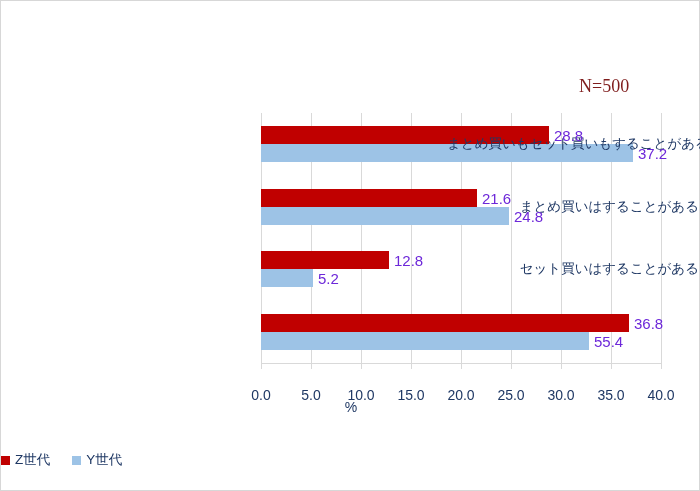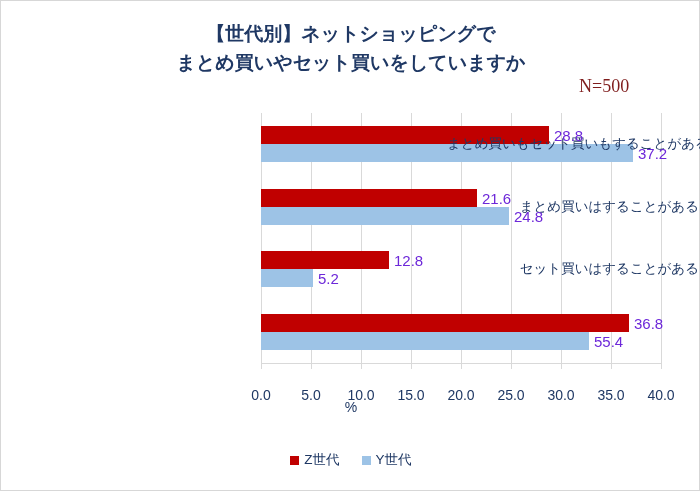--- a/index.html
+++ b/index.html
@@ -121,21 +121,20 @@
     transform: translateY(-50%);
   }
 
   
   #legend {
     position: absolute;
     left: 0;
     top: 450px;
     width: 700px;
     display: flex;
-    justify-content: center;
     align-items: center;
     gap: 22px;
   }
   .legend-item {
     display: flex;
     align-items: center;
     gap: 5px;
     font-size: 13.5px;
     color: #1f3864;
     white-space: nowrap;
@@ -144,24 +143,20 @@
     width: 9px;
     height: 9px;
     display: inline-block;
   }
 </style>
 </head>
 <body>
 
 <div id="figure">
 
-  <div class="title-block">
-    <span class="title-line">【世代別】ネットショッピングで</span>
-    <span class="title-line">まとめ買いやセット買いをしていますか</span>
-  </div>
 
   <div class="n-label">N=500</div>
 
   <div id="plot">
       <div class="gridline" style="left: 0px;"></div>
       <div class="gridline" style="left: 50px;"></div>
       <div class="gridline" style="left: 100px;"></div>
       <div class="gridline" style="left: 150px;"></div>
       <div class="gridline" style="left: 200px;"></div>
       <div class="gridline" style="left: 250px;"></div>

